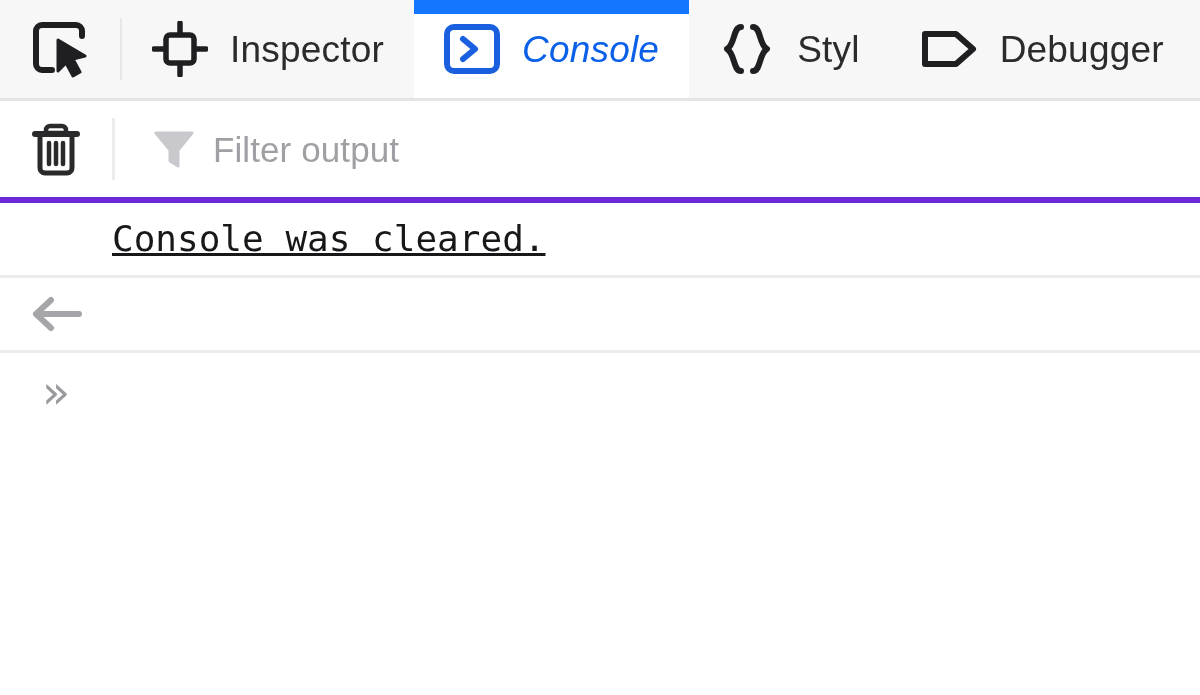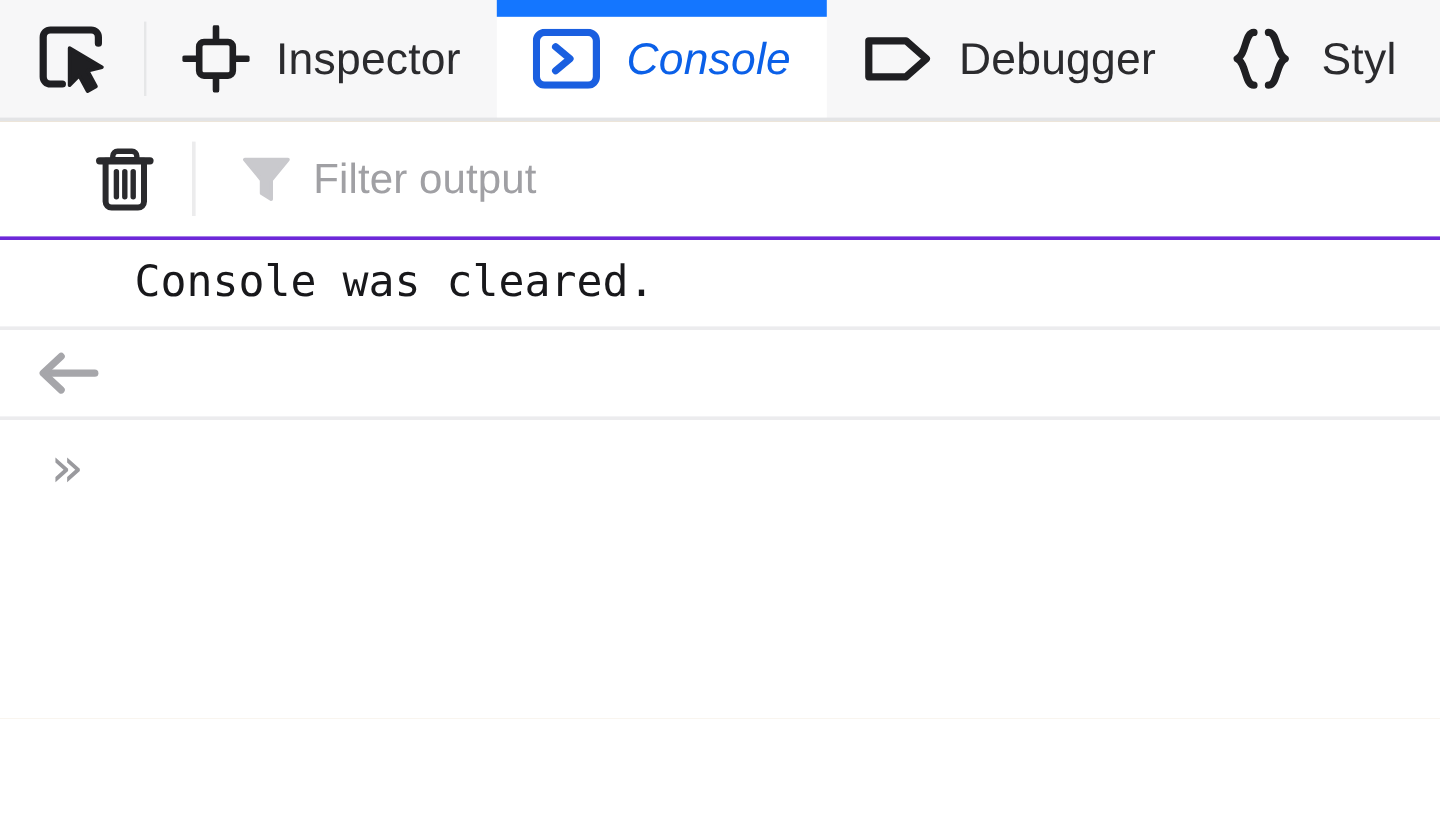--- a/index.html
+++ b/index.html
@@ -96,25 +96,24 @@
     align-items: center;
     justify-content: center;
     flex: 0 0 auto;
   }
 
   
   .filterbar {
     height: 96px;
     min-height: 96px;
     background: #ffffff;
-    border-bottom: 3px solid #6d28d9;
+    border-bottom: 6px solid #6d28d9;
     display: flex;
     align-items: center;
     overflow: hidden;
-    padding-left: 48px;
   }
   .trash-btn {
     width: 112px;
     min-width: 112px;
     display: flex;
     align-items: center;
     justify-content: center;
   }
   .filterbar-sep {
     width: 3px;
@@ -159,21 +158,21 @@
     display: flex;
     align-items: center;
     justify-content: center;
   }
   .msg-text {
     font-family: "DejaVu Sans Mono", "Liberation Mono", monospace;
     font-size: 36px;
     line-height: 1;
     white-space: pre;
   }
-  .msg-text.cleared { color: #18181b; }
+  .msg-text.cleared { color: #18181b; text-decoration: underline; }
   .msg-text.result  { color: #8a8a8e; }
 
   .prompt-row {
     display: flex;
     align-items: center;
     min-height: 78px;
     background: #ffffff;
   }
   .prompt-gutter {
     width: 112px;
@@ -234,35 +233,35 @@
           <svg width="56" height="50" viewBox="0 0 56 50" fill="none" xmlns="http://www.w3.org/2000/svg">
             <rect x="3" y="3" width="50" height="44" rx="7" stroke="#1a5fe0" stroke-width="6"></rect>
             <path d="M19 15 L31 25 L19 35" stroke="#1a5fe0" stroke-width="6" stroke-linecap="round" stroke-linejoin="round" fill="none"></path>
           </svg>
         </span>
         <span class="tab-label">Console</span>
       </div>
 
       <div class="tab">
         <span class="tab-icon">
-          <svg width="58" height="46" viewBox="0 0 58 46" fill="none" xmlns="http://www.w3.org/2000/svg">
-            <path d="M5 8 H36 L53 23 L36 38 H5 Z" stroke="#1f1f22" stroke-width="6" stroke-linejoin="round" fill="none"></path>
-          </svg>
-        </span>
-        <span class="tab-label">Debugger</span>
-      </div>
-
-      <div class="tab">
-        <span class="tab-icon">
           <svg width="56" height="52" viewBox="0 0 56 52" fill="none" xmlns="http://www.w3.org/2000/svg">
             <path d="M22 4 C14 4 16 22 8 26 C16 30 14 48 22 48" stroke="#1f1f22" stroke-width="6" stroke-linecap="round" stroke-linejoin="round" fill="none"></path>
             <path d="M34 4 C42 4 40 22 48 26 C40 30 42 48 34 48" stroke="#1f1f22" stroke-width="6" stroke-linecap="round" stroke-linejoin="round" fill="none"></path>
           </svg>
         </span>
         <span class="tab-label">Styl</span>
+      </div>
+
+      <div class="tab">
+        <span class="tab-icon">
+          <svg width="58" height="46" viewBox="0 0 58 46" fill="none" xmlns="http://www.w3.org/2000/svg">
+            <path d="M5 8 H36 L53 23 L36 38 H5 Z" stroke="#1f1f22" stroke-width="6" stroke-linejoin="round" fill="none"></path>
+          </svg>
+        </span>
+        <span class="tab-label">Debugger</span>
       </div>
 
     </div>
   </div>
 
   <div class="filterbar">
 
     <div class="trash-btn">
       <span class="tab-icon">
         <svg width="50" height="56" viewBox="0 0 50 56" fill="none" xmlns="http://www.w3.org/2000/svg">

